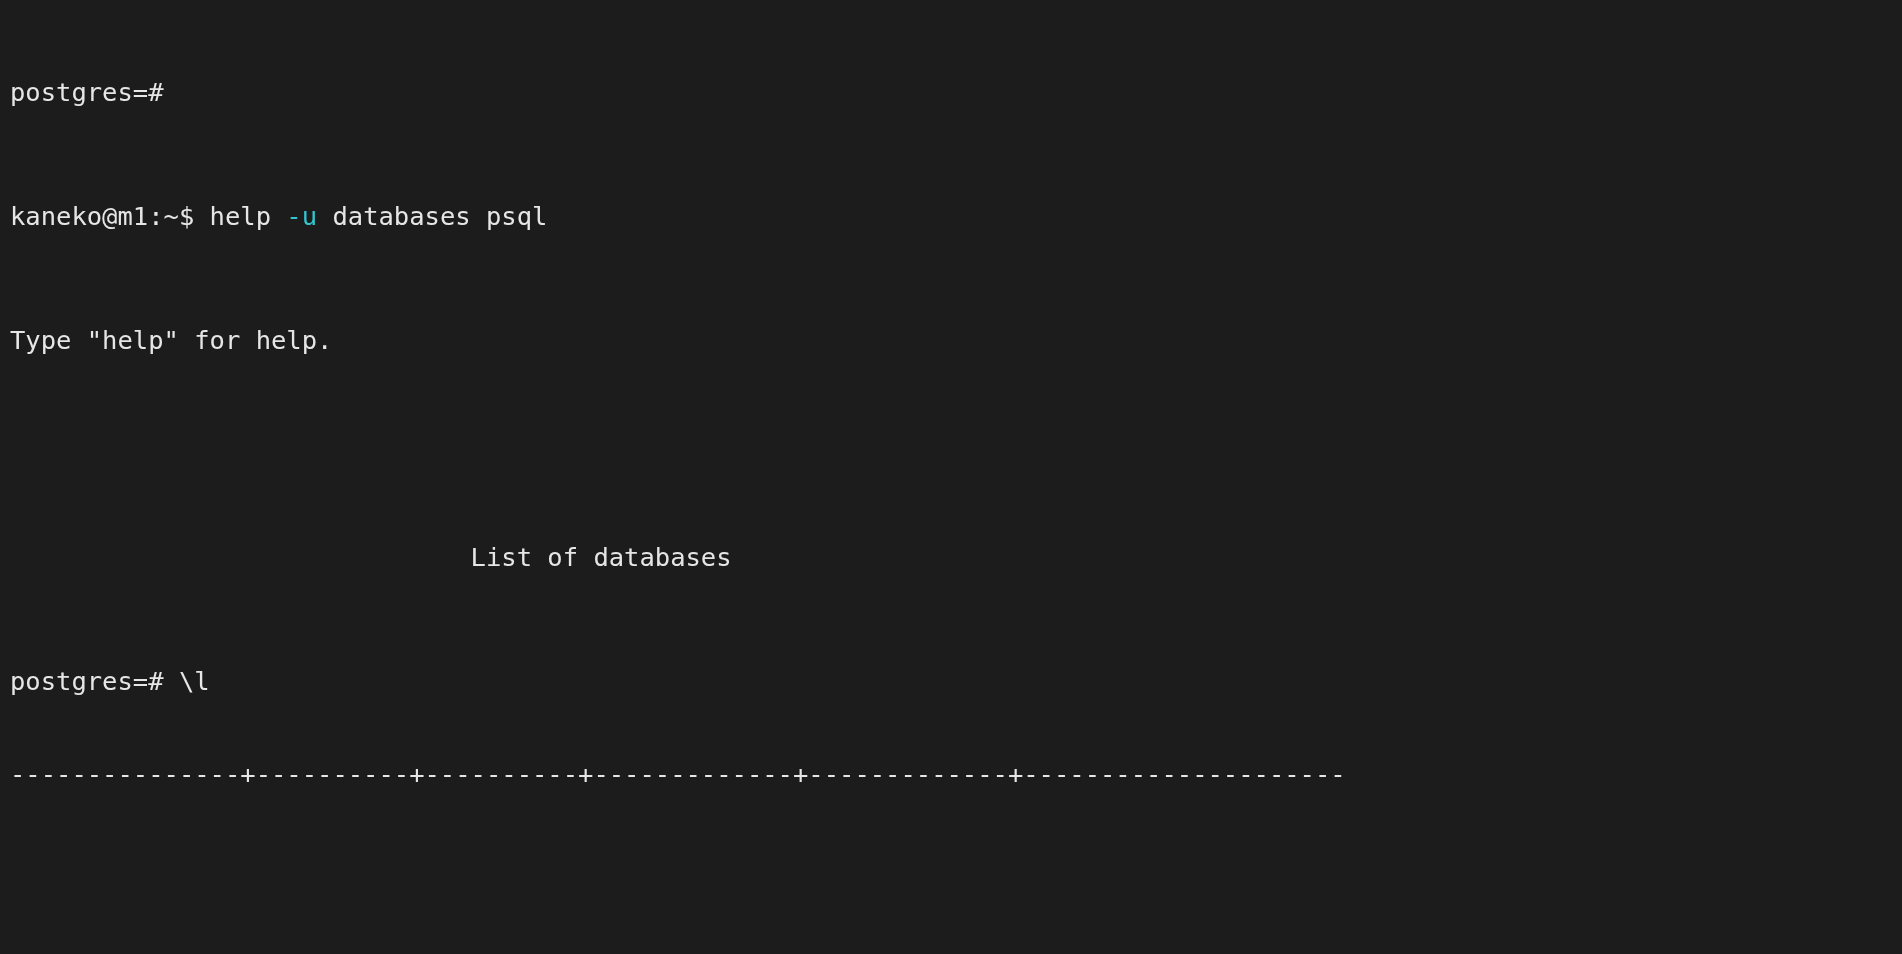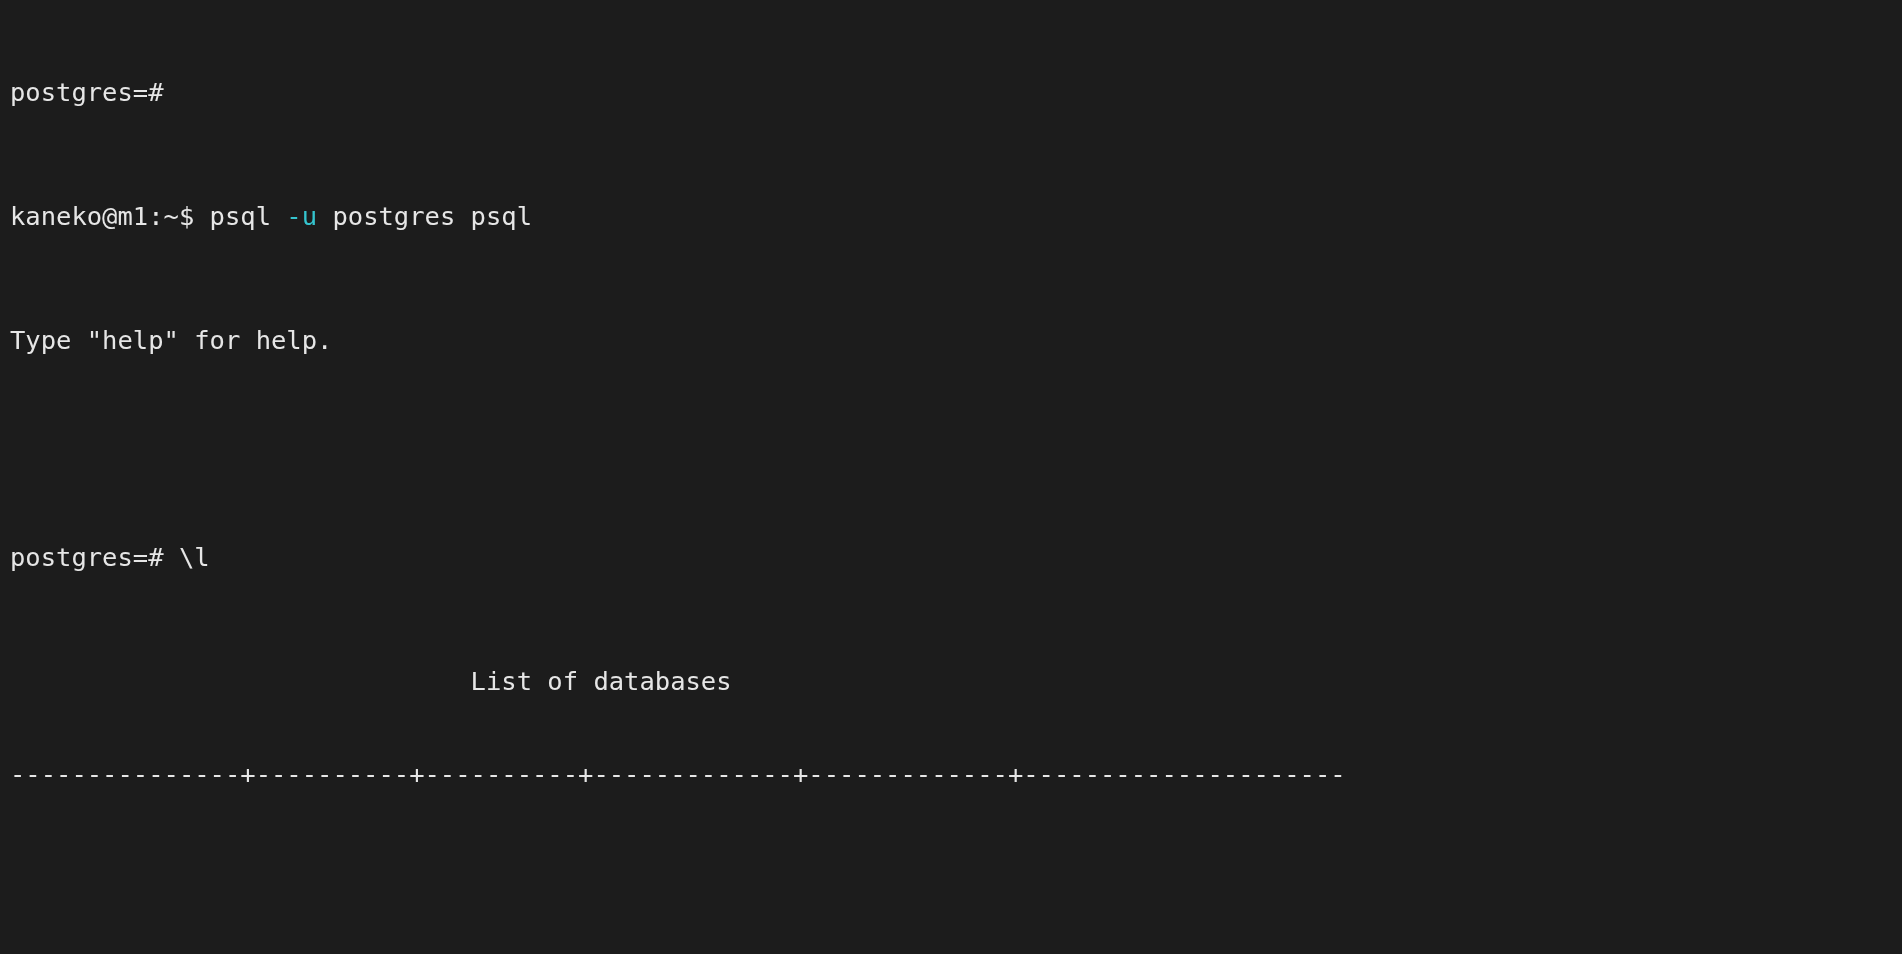--- a/index.html
+++ b/index.html
@@ -41,28 +41,28 @@
   .fg-cyan { color: #35c4ce; }
 </style>
 </head>
 <body>
 
 <div id="terminal">
   <div id="screen">
 
     <span class="line"><span>postgres=#</span></span>
 
-    <span class="line"><span>kaneko@m1:~$ </span><span>psql </span><span class="fg-cyan">-u</span><span> postgres psql</span></span>
+    <span class="line"><span>kaneko@m1:~$ </span><span>help </span><span class="fg-cyan">-u</span><span> databases psql</span></span>
 
     <span class="line">Type "help" for help.</span>
     <span class="line"> </span>
 
+    <span class="line">                              List of databases</span>
+
     <span class="line"><span>postgres=# </span><span>\l</span></span>
-
-    <span class="line">                              List of databases</span>
     <span class="line">---------------+----------+----------+-------------+-------------+---------------------</span>
     
     
     
     
     
     
     
     
 

